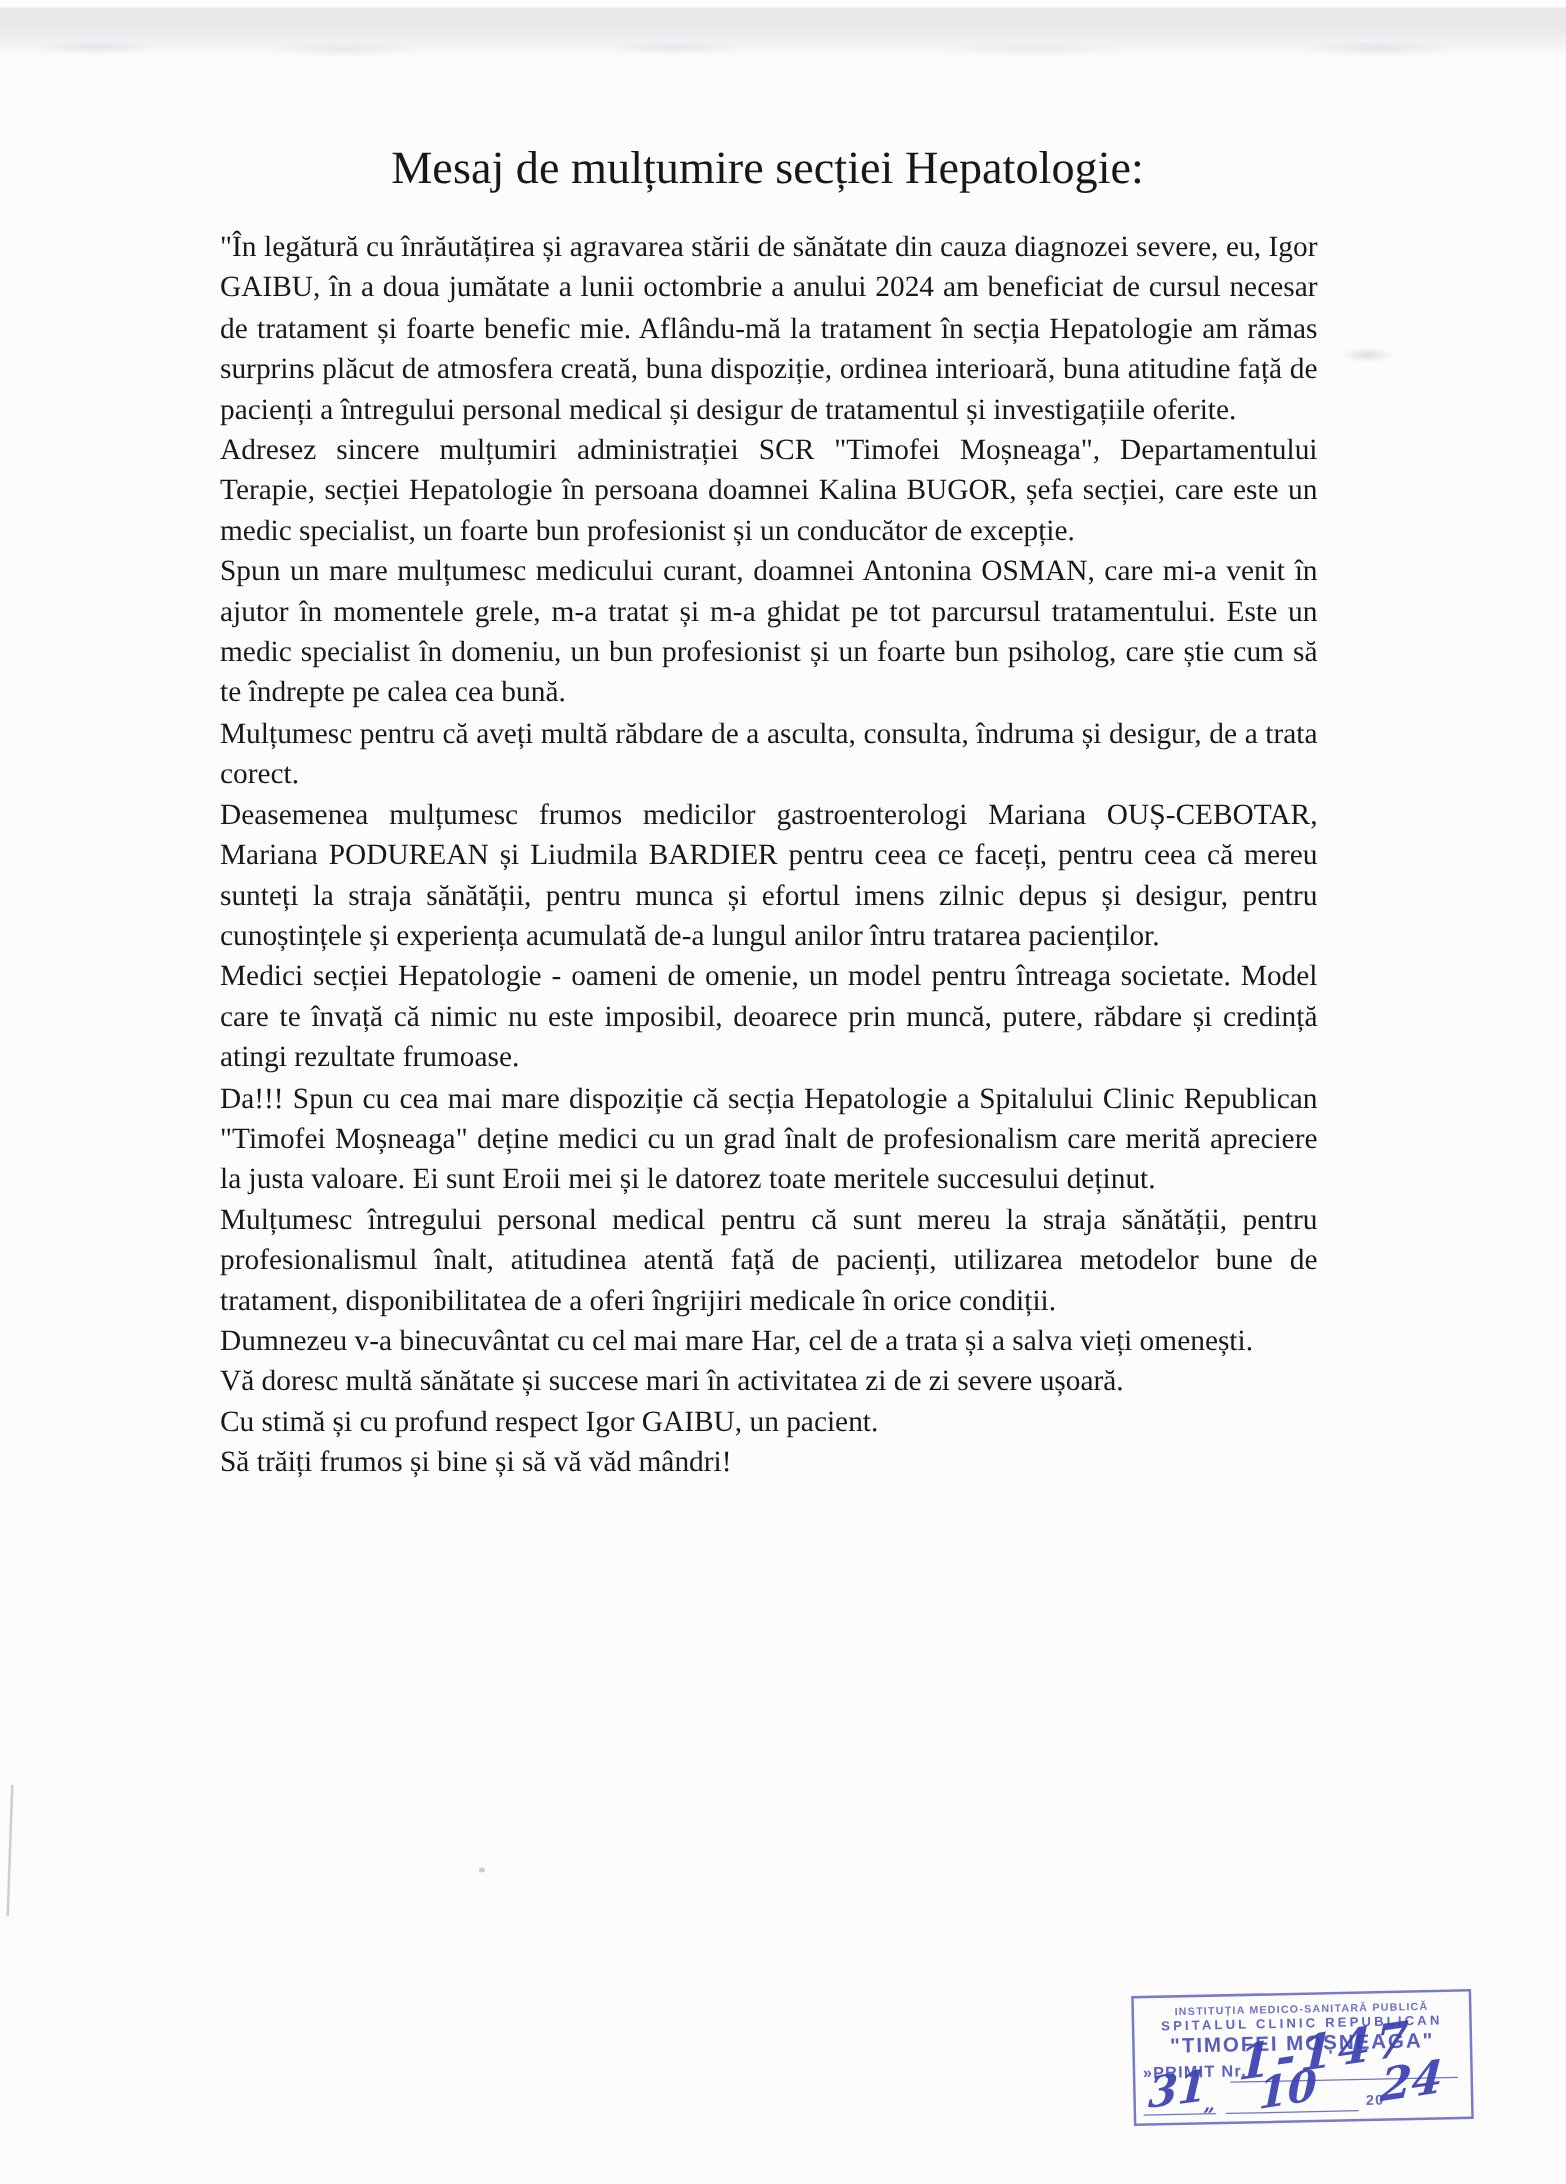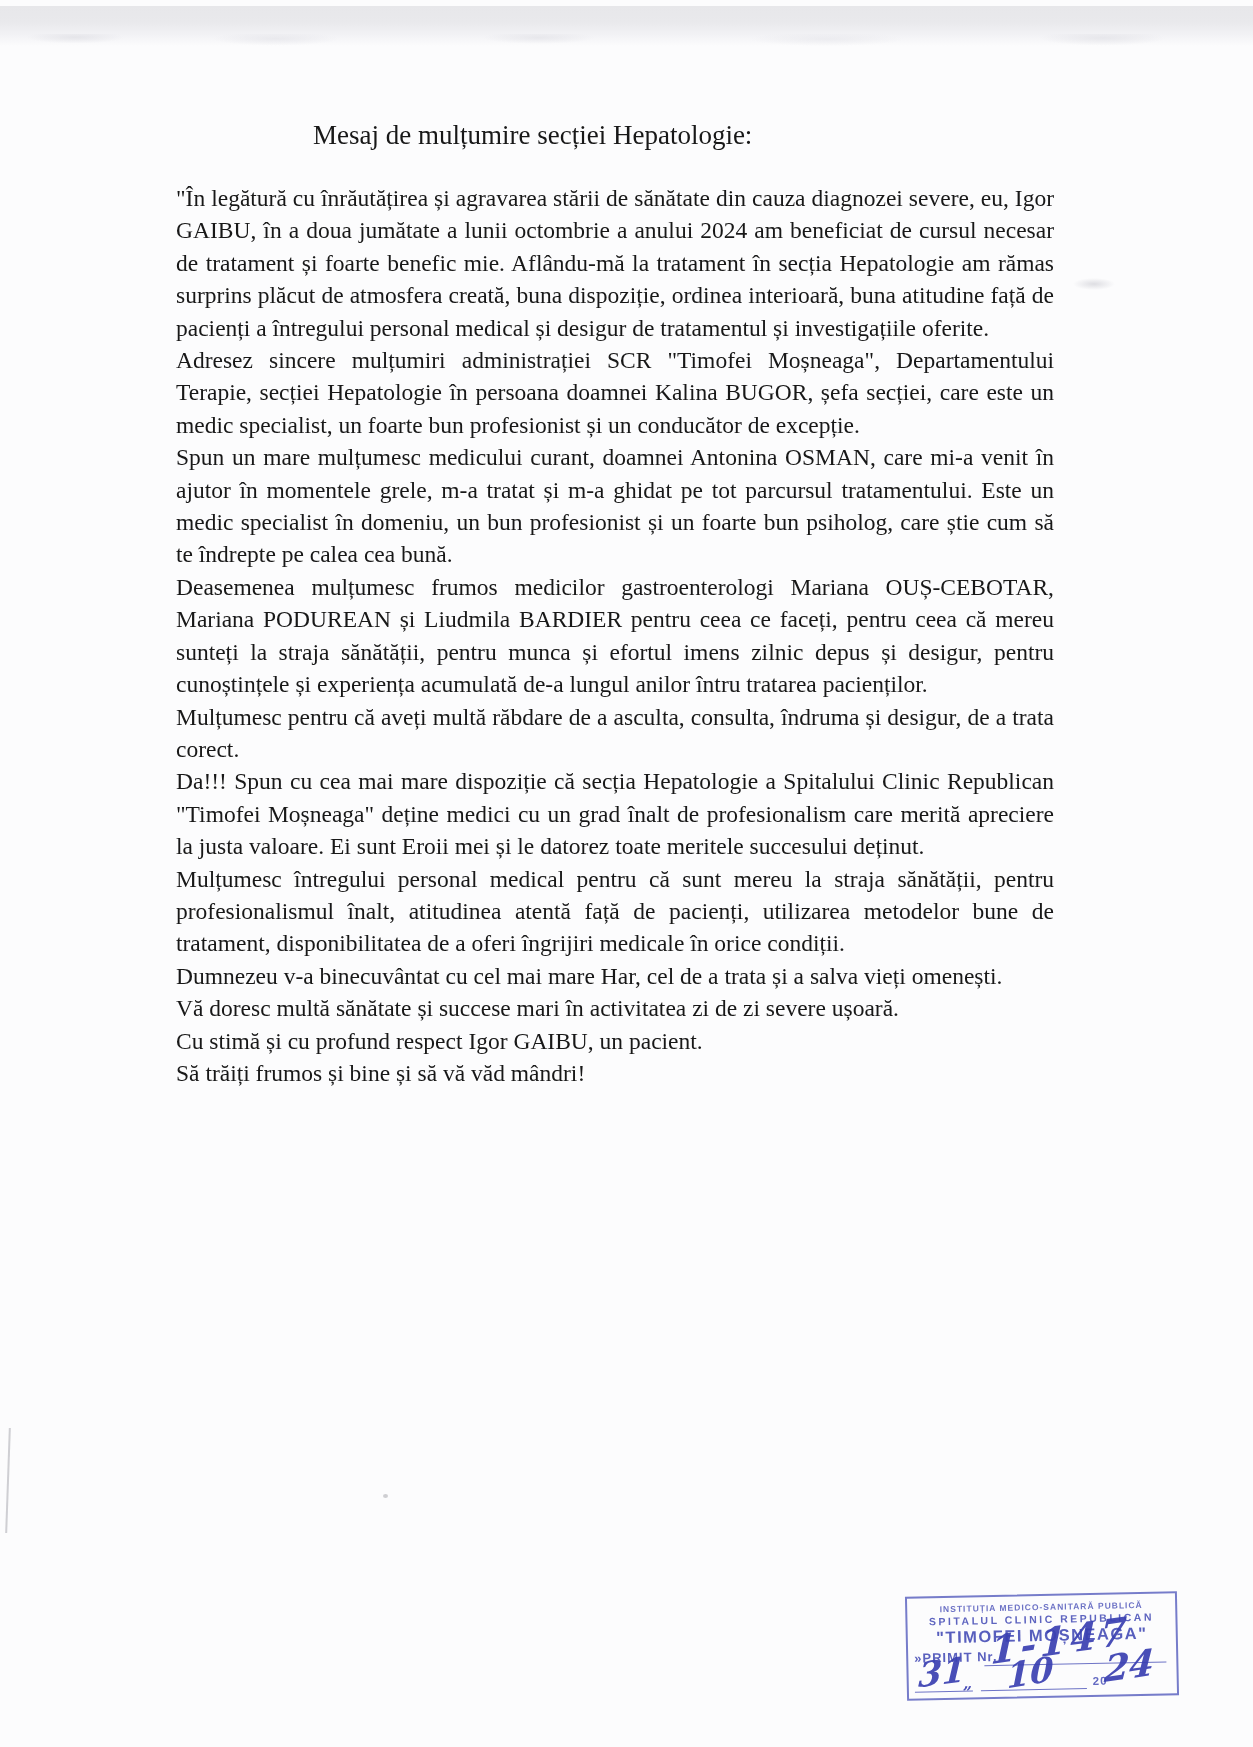--- a/index.html
+++ b/index.html
@@ -24,21 +24,21 @@
       radial-gradient(ellipse 90px 10px at 22% 26%, rgba(228,228,233,.7), transparent 70%),
       radial-gradient(ellipse 80px 9px at 43% 20%, rgba(226,226,231,.7), transparent 70%),
       radial-gradient(ellipse 110px 10px at 66% 28%, rgba(229,229,234,.6), transparent 70%),
       radial-gradient(ellipse 90px 11px at 88% 22%, rgba(226,226,231,.75), transparent 70%);
   }
   .content {
     position:absolute; left:176px; top:118px; width:878px;
   }
   .doc-title {
     margin:0 0 30px 137px;
-    font-size:27px; font-weight:normal; line-height:34px;
+    font-size:37px; font-weight:normal; line-height:34px;
     white-space:nowrap;
   }
   .body p {
     margin:0;
     font-size:23.5px;
     line-height:32.4px;
     text-align:justify;
   }
   
   .artifact-left-line {
@@ -96,22 +96,23 @@
 
   <div class="scan-band"></div>
   <div class="scan-band-ragged"></div>
 
   <div class="content">
     <h1 class="doc-title">Mesaj de mulțumire secției Hepatologie:</h1>
     <div class="body">
       <p>"În legătură cu înrăutățirea și agravarea stării de sănătate din cauza diagnozei severe, eu, Igor GAIBU, în a doua jumătate a lunii octombrie a anului 2024 am beneficiat de cursul necesar de tratament și foarte benefic mie. Aflându-mă la tratament în secția Hepatologie am rămas surprins plăcut de atmosfera creată, buna dispoziție, ordinea interioară, buna atitudine față de pacienți a întregului personal medical și desigur de tratamentul și investigațiile oferite.</p>
       <p>Adresez sincere mulțumiri administrației SCR "Timofei Moșneaga", Departamentului Terapie, secției Hepatologie în persoana doamnei Kalina BUGOR, șefa secției, care este un medic specialist, un foarte bun profesionist și un conducător de excepție.</p>
       <p>Spun un mare mulțumesc medicului curant, doamnei Antonina OSMAN, care mi-a venit în ajutor în momentele grele, m-a tratat și m-a ghidat pe tot parcursul tratamentului. Este un medic specialist în domeniu, un bun profesionist și un foarte bun psiholog, care știe cum să te îndrepte pe calea cea bună.</p>
+      <p>Mulțumesc pentru că aveți multă răbdare de a asculta, consulta, îndruma și desigur, de a trata corect.</p>
       <p>Deasemenea mulțumesc frumos medicilor gastroenterologi Mariana OUȘ-CEBOTAR, Mariana PODUREAN și Liudmila BARDIER pentru ceea ce faceți, pentru ceea că mereu sunteți la straja sănătății, pentru munca și efortul imens zilnic depus și desigur, pentru cunoștințele și experiența acumulată de-a lungul anilor întru tratarea pacienților.</p>
-      <p>Mulțumesc pentru că aveți multă răbdare de a asculta, consulta, îndruma și desigur, de a trata corect.</p>
+      <p>Medici secției Hepatologie - oameni de omenie, un model pentru întreaga societate. Model care te învață că nimic nu este imposibil, deoarece prin muncă, putere, răbdare și credință atingi rezultate frumoase.</p>
       <p>Da!!! Spun cu cea mai mare dispoziție că secția Hepatologie a Spitalului Clinic Republican "Timofei Moșneaga" deține medici cu un grad înalt de profesionalism care merită apreciere la justa valoare. Ei sunt Eroii mei și le datorez toate meritele succesului deținut.</p>
       <p>Mulțumesc întregului personal medical pentru că sunt mereu la straja sănătății, pentru profesionalismul înalt, atitudinea atentă față de pacienți, utilizarea metodelor bune de tratament, disponibilitatea de a oferi îngrijiri medicale în orice condiții.</p>
       <p>Dumnezeu v-a binecuvântat cu cel mai mare Har, cel de a trata și a salva vieți omenești.</p>
       <p>Vă doresc multă sănătate și succese mari în activitatea zi de zi severe ușoară.</p>
       <p>Cu stimă și cu profund respect Igor GAIBU, un pacient.</p>
       <p>Să trăiți frumos și bine și să vă văd mândri!</p>
     </div>
   </div>
 
   <div class="stamp" style="--ink: #4a51b8; --hand: #3a40b2;">

